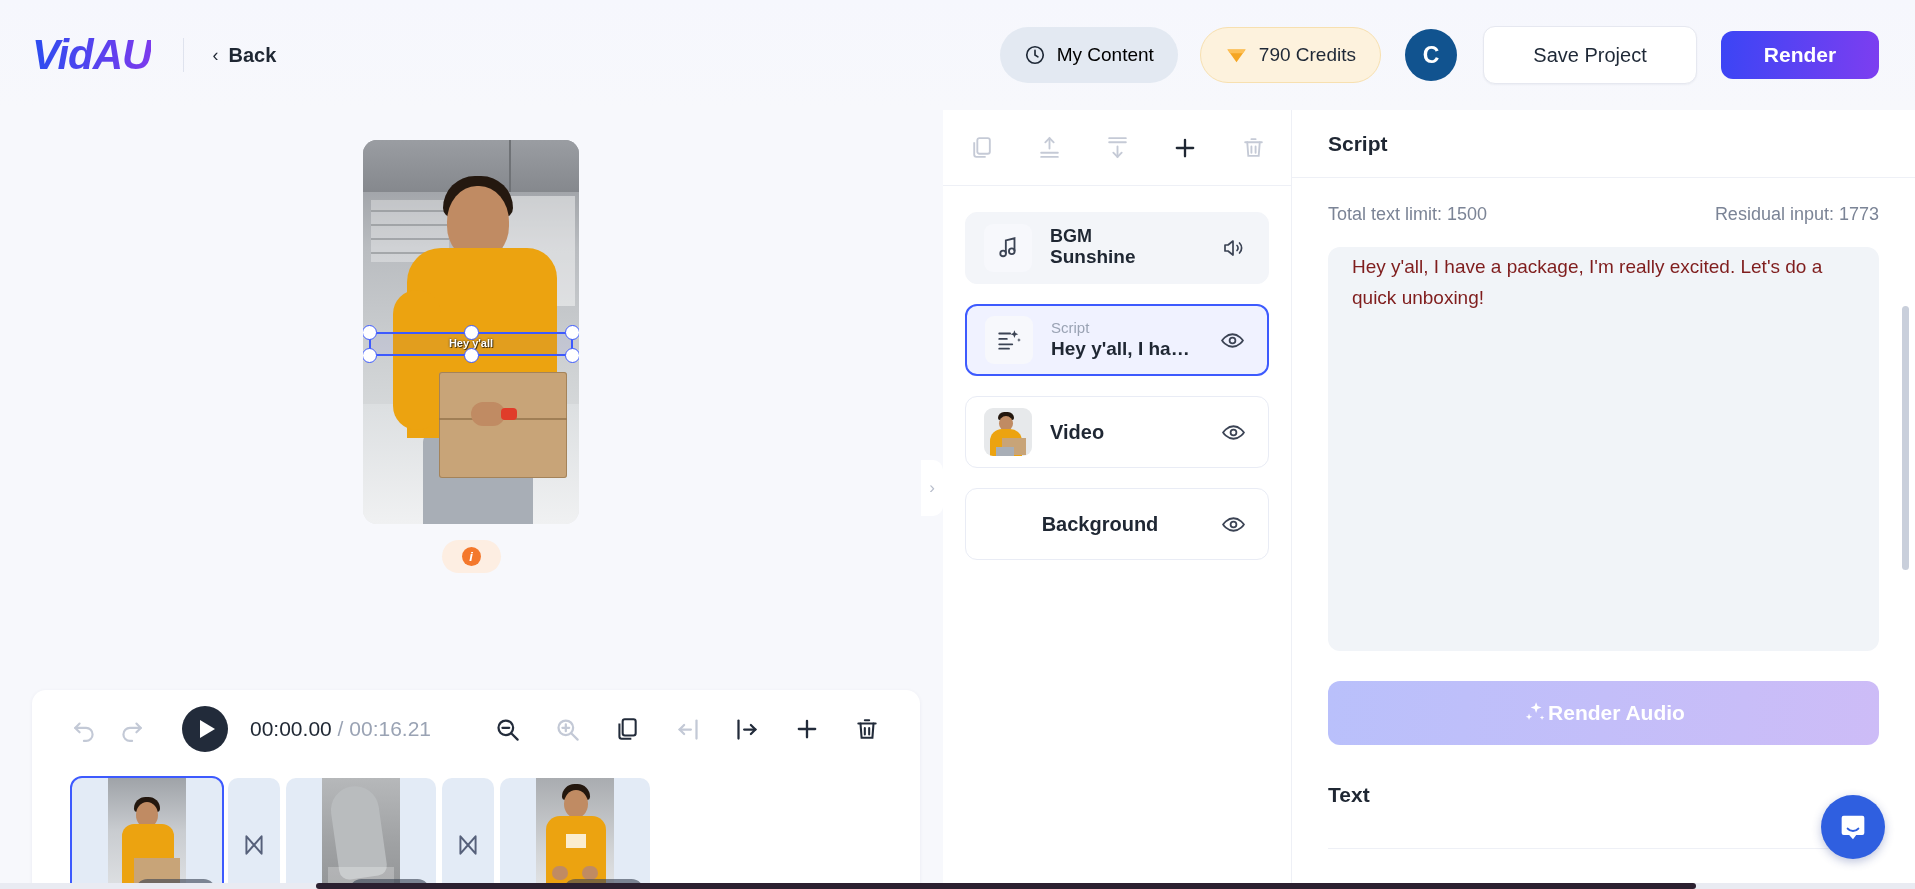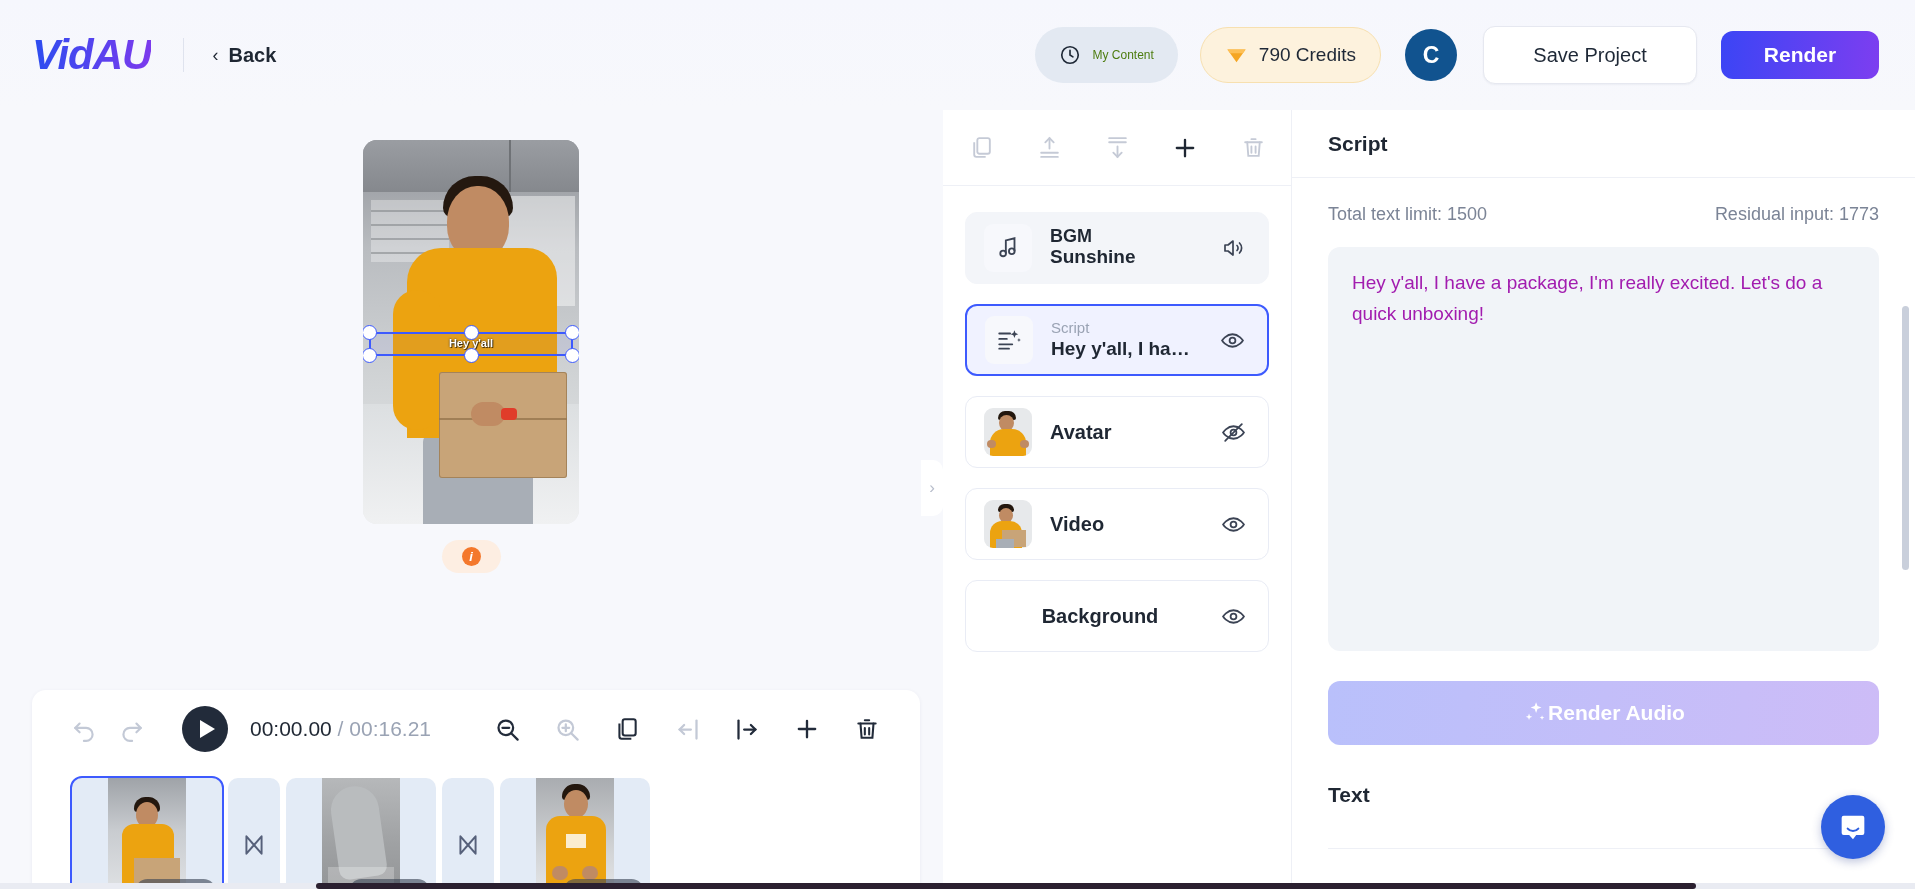--- a/index.html
+++ b/index.html
@@ -28,21 +28,21 @@
     display: flex; align-items: center; gap: 10px; cursor: pointer;
     font-size: 20px; font-weight: bold; color: #1f2733;
   }
   .back-chev { font-size: 18px; color: #1f2733; font-weight: normal; }
   .hdr-spacer { flex: 1; }
 
   .pill {
     display: flex; align-items: center; gap: 11px; height: 56px;
     border-radius: 30px; padding: 0 24px; cursor: pointer; white-space: nowrap;
   }
-  .pill-content { background: #e3e9f2; color: #4d7c0f; font-size: 12px; }
+  .pill-content { background: #e3e9f2; color: #000000; font-size: 19px; }
   .pill-credits {
     background: #fdf2dd; border: 1px solid #f7e0b0; color: #1e2836; font-size: 19px;
     margin-left: 22px;
   }
   .avatar-circle {
     width: 52px; height: 52px; border-radius: 50%; background: #11538f;
     color: #fff; font-size: 23px; font-weight: bold;
     display: flex; align-items: center; justify-content: center;
     margin-left: 24px; cursor: pointer;
   }
@@ -247,21 +247,21 @@
   .right {
     position: absolute; left: 1292px; top: 110px; width: 623px; height: 779px; background: #fff;
   }
   .right-head { height: 68px; display: flex; align-items: center; padding: 0 36px;
                 border-bottom: 1px solid #eef0f6; }
   .right-title { font-size: 21px; font-weight: bold; color: #1f2733; }
   .limits { display: flex; justify-content: space-between; padding: 26px 36px 0 36px;
             font-size: 18px; color: #7b8496; }
   .script-box {
     margin: 22px 36px 0 36px; height: 404px; border-radius: 12px; background: #f1f4f8;
-    padding: 20px 24px; font-size: 19px; line-height: 31px; color: #a21caf;
+    padding: 4px 24px; font-size: 19px; line-height: 31px; color: #7f1d1d;
     cursor: text; overflow: hidden;
   }
   .render-audio {
     margin: 30px 36px 0 36px; height: 64px; border-radius: 12px;
     background: linear-gradient(95deg,#b9c0fb 0%, #cdbcf7 100%);
     display: flex; align-items: center; justify-content: center; 
     color: #fff; font-size: 21px; font-weight: bold; cursor: pointer;
   }
   .text-head { margin: 38px 36px 0 36px; font-size: 21px; font-weight: bold; color: #1f2733; }
   .right-div { position: absolute; left: 36px; right: 36px; top: 738px; height: 1px; background: #eef0f6; }
@@ -577,39 +577,20 @@
           <div class="lay-title">Hey y'all, I ha…</div>
         </div>
         <div class="lay-eye">
           <svg width="25" height="25" viewBox="0 0 24 24" fill="none" stroke="#3b4354" stroke-width="1.7">
             <path d="M2 12s3.8-6 10-6 10 6 10 6-3.8 6-10 6-10-6-10-6z"></path>
               <circle cx="12" cy="12" r="2.8"></circle>
           </svg>
         </div>
       </div>
 
-      <div class="lay-item">
-        <div class="lay-thumb art-c">
-          <div class="t-hair" style="left:14px;top:3px;width:18px;height:9px"></div>
-          <div class="t-head" style="left:15px;top:7px;width:15px;height:16px"></div>
-          <div class="t-body" style="left:6px;top:21px;width:36px;height:28px"></div>
-          <div class="t-hand" style="left:3px;top:32px;width:9px;height:8px"></div>
-          <div class="t-hand2" style="right:3px;top:32px;width:9px;height:8px"></div>
-        </div>
-        <div class="lay-mid">
-          <div class="lay-title solo">Avatar</div>
-        </div>
-        <div class="lay-eye">
-          <svg width="25" height="25" viewBox="0 0 24 24" fill="none" stroke="#3b4354" stroke-width="1.7" stroke-linecap="round">
-            <path d="M2 12s3.8-6 10-6 10 6 10 6-3.8 6-10 6-10-6-10-6z"></path>
-              <circle cx="12" cy="12" r="2.8"></circle>
-            <path d="M4 20L20 4"></path>
-          </svg>
-        </div>
-      </div>
 
       <div class="lay-item">
         <div class="lay-thumb art-a">
           <div class="t-hair" style="left:14px;top:4px;width:16px;height:8px"></div>
           <div class="t-head" style="left:15px;top:8px;width:14px;height:15px"></div>
           <div class="t-body" style="left:6px;top:21px;width:32px;height:27px"></div>
           <div class="t-box" style="left:18px;top:30px;width:24px;height:17px"></div>
           <div class="t-pants" style="left:12px;bottom:0;width:18px;height:9px"></div>
         </div>
         <div class="lay-mid">

